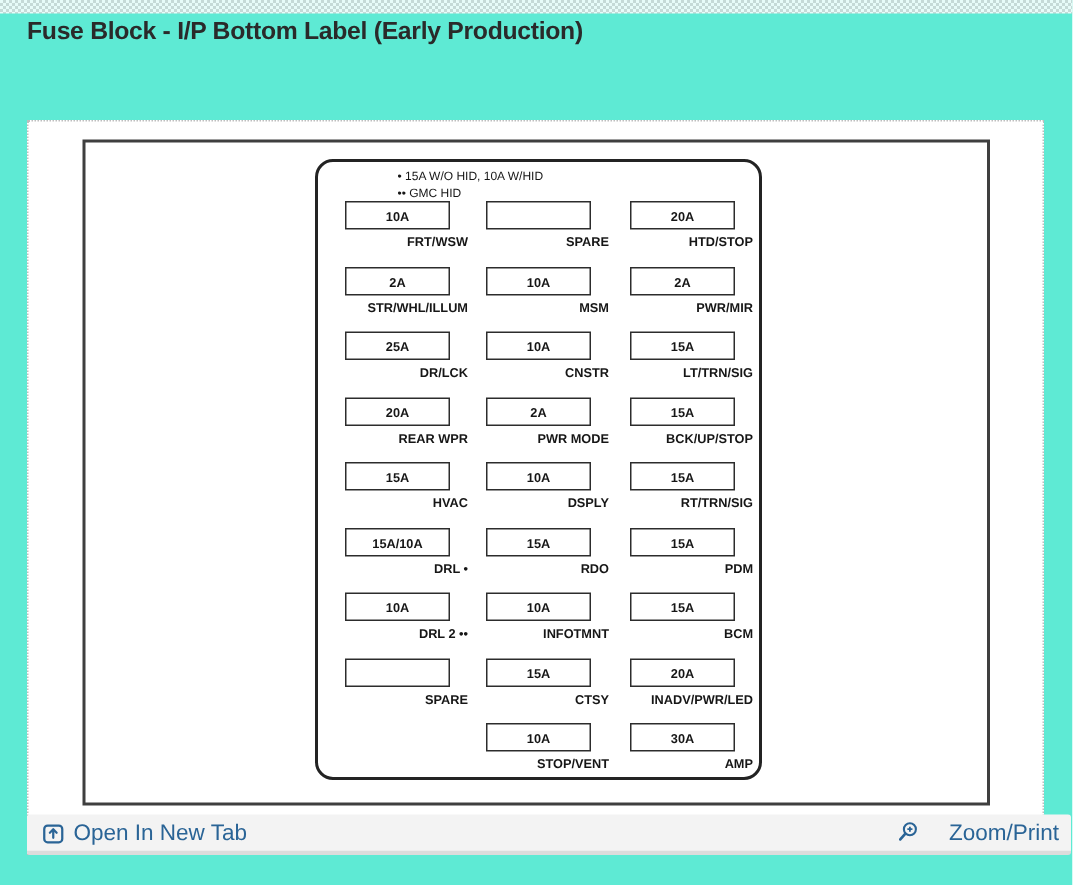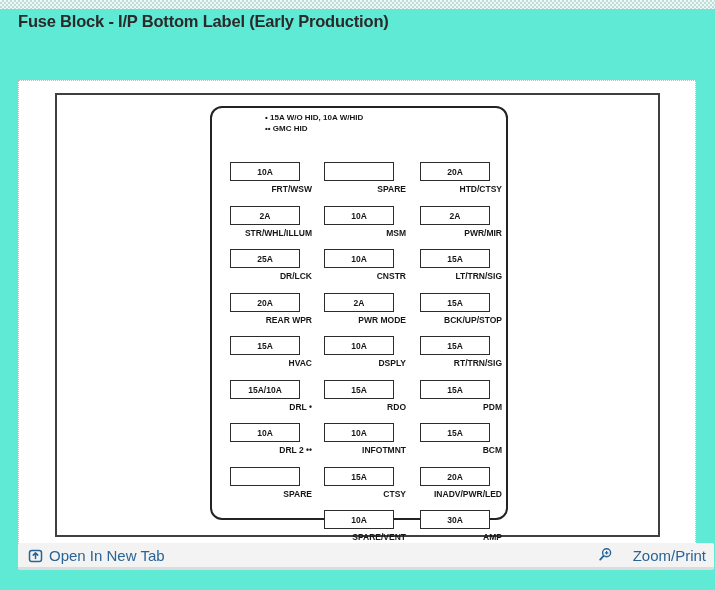--- a/index.html
+++ b/index.html
@@ -22,23 +22,23 @@
   }
   .image-area{
     position:absolute;left:55px;top:93px;width:605px;height:444px;
     border:2px solid #3f3f3f;background:#fff;box-sizing:border-box;
   }
   .fuse-block{
     position:absolute;left:210px;top:106px;width:298px;height:414px;
     border:2px solid #232323;border-radius:12px;background:#fff;box-sizing:border-box;
     color:#1c1c1c;
   }
-  .notes{position:absolute;left:53px;top:5px;font-size:8px;font-weight:bold;line-height:1.35;color:#161616;white-space:nowrap;}
+  .notes{position:absolute;left:53px;top:5px;font-size:8px;font-weight:normal;line-height:1.35;color:#161616;white-space:nowrap;}
   .fuse-grid{position:absolute;left:0;top:0;right:0;bottom:0;}
-  .cell{position:absolute;width:94px;text-align:center;margin-top:28px;}
+  .cell{position:absolute;width:94px;text-align:center;}
   .fuse-box{
     width:70px;height:19px;margin:0 auto;border:1.5px solid #2c2c2c;background:#fff;
     font-size:8.5px;font-weight:bold;line-height:18px;text-align:center;box-sizing:border-box;color:#161616;
   }
   .fuse-label{margin-top:3px;font-size:8.5px;font-weight:bold;color:#161616;white-space:nowrap;text-align:right;}
   .bottom-bar{
     position:absolute;left:18px;top:543px;width:678px;height:24px;
     background:#f3f3f3;border-bottom:3px solid #dcdcdc;border-radius:2px;
     display:flex;align-items:center;justify-content:space-between;
     padding:0 8px 0 10px;box-sizing:content-box;
@@ -71,21 +71,21 @@
         <div class="cell" style="left: 6px; top: 26px;">
           <div class="fuse-box">10A</div>
           <div class="fuse-label">FRT/WSW</div>
         </div>
         <div class="cell" style="left: 100px; top: 26px;">
           <div class="fuse-box"></div>
           <div class="fuse-label">SPARE</div>
         </div>
         <div class="cell" style="left: 196px; top: 26px;">
           <div class="fuse-box">20A</div>
-          <div class="fuse-label">HTD/CTSY</div>
+          <div class="fuse-label">HTD/STOP</div>
         </div>
         <div class="cell" style="left: 6px; top: 70px;">
           <div class="fuse-box">2A</div>
           <div class="fuse-label">STR/WHL/ILLUM</div>
         </div>
         <div class="cell" style="left: 100px; top: 70px;">
           <div class="fuse-box">10A</div>
           <div class="fuse-label">MSM</div>
         </div>
         <div class="cell" style="left: 196px; top: 70px;">
@@ -159,21 +159,21 @@
         <div class="cell" style="left: 100px; top: 331px;">
           <div class="fuse-box">15A</div>
           <div class="fuse-label">CTSY</div>
         </div>
         <div class="cell" style="left: 196px; top: 331px;">
           <div class="fuse-box">20A</div>
           <div class="fuse-label">INADV/PWR/LED</div>
         </div>
         <div class="cell" style="left: 100px; top: 374px;">
           <div class="fuse-box">10A</div>
-          <div class="fuse-label">SPARE/VENT</div>
+          <div class="fuse-label">STOP/VENT</div>
         </div>
         <div class="cell" style="left: 196px; top: 374px;">
           <div class="fuse-box">30A</div>
           <div class="fuse-label">AMP</div>
         </div>
       </div>
   </div>
 
   <div class="bottom-bar">
     <a class="bar-link" style="color: rgb(42, 100, 150);">

